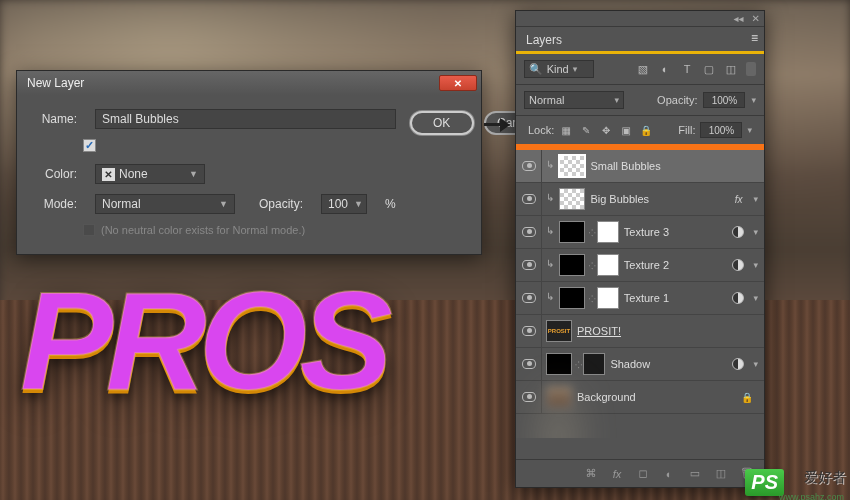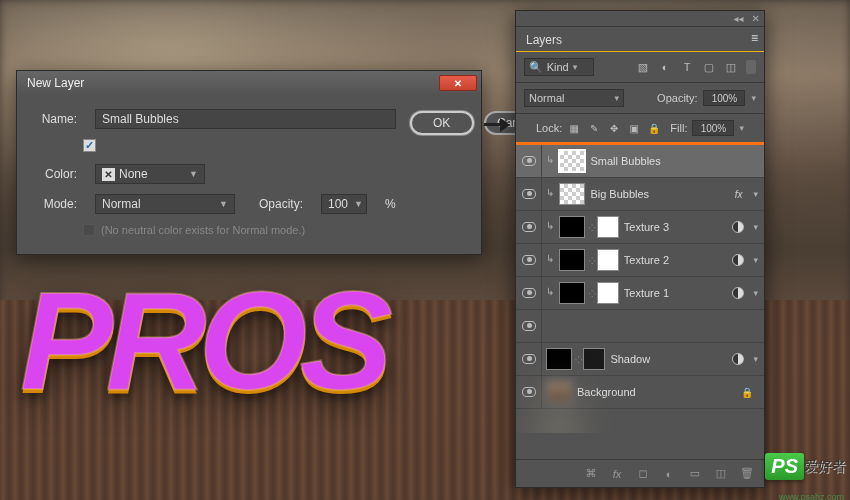--- a/index.html
+++ b/index.html
@@ -32,31 +32,31 @@
 .btn{width:64px;height:24px;border:2px solid #aaa;border-radius:12px;background:#535353;color:#ddd;font-size:12px;display:flex;align-items:center;justify-content:center}
 .btn.primary{border-color:#ccc;box-shadow:0 0 0 1px #888}
 
 .arrow{position:absolute;left:492px;top:118px;width:18px;height:14px}
 .arrow-line{position:absolute;left:-8px;top:5px;width:18px;height:3px;background:#222}
 .arrow-head{position:absolute;left:8px;top:0;width:0;height:0;border-left:10px solid #222;border-top:7px solid transparent;border-bottom:7px solid transparent}
 
 .panel{position:absolute;right:85px;top:10px;width:250px;height:478px;background:#535353;border:1px solid #2a2a2a;box-shadow:0 4px 20px rgba(0,0,0,.6);color:#ccc;font-size:11px}
 .panel-top{display:flex;justify-content:flex-end;padding:2px 4px;gap:8px;border-bottom:1px solid #3a3a3a}
 .panel-top span{font-size:10px;color:#aaa}
-.panel-tab{padding:6px 10px 4px 10px;border-bottom:1px solid #eab308}
+.panel-tab{padding:6px 10px 4px 10px;border-bottom:3px solid #eab308}
 .panel-tab span{color:#ddd;font-size:12px}
 .panel-menu{position:absolute;right:6px;top:20px;font-size:12px;color:#aaa}
 .filter-row{display:flex;align-items:center;gap:6px;padding:6px 8px;border-bottom:1px solid #3a3a3a}
 .filter-select{width:70px;height:18px;background:#454545;border:1px solid #333;display:flex;align-items:center;padding:0 4px;gap:4px;font-size:11px}
 .filter-icons{display:flex;gap:8px;margin-left:auto;align-items:center}
 .filter-icon{width:14px;height:14px;display:flex;align-items:center;justify-content:center;color:#bbb;font-size:11px}
 .blend-row{display:flex;align-items:center;gap:6px;padding:6px 8px;border-bottom:1px solid #3a3a3a}
 .blend-select{width:100px;height:18px;background:#454545;border:1px solid #333;display:flex;align-items:center;justify-content:space-between;padding:0 4px;font-size:11px}
 .value-box{width:42px;height:16px;background:#404040;border:1px solid #333;display:flex;align-items:center;justify-content:center;font-size:10px}
-.lock-row{display:flex;align-items:center;gap:5px;padding:6px 20px;border-bottom:3px solid #f97316;font-size:11px}
+.lock-row{display:flex;align-items:center;gap:5px;padding:6px 12px;border-bottom:6px solid #f97316;font-size:11px}
 .lock-icons{display:flex;gap:6px;align-items:center}
 .lock-icon{width:14px;height:14px;display:flex;align-items:center;justify-content:center;color:#bbb;font-size:10px}
 
 .layers-list{overflow-y:auto;height:288px}
 .layer{display:flex;align-items:center;height:33px;border-bottom:1px solid #444;padding-right:6px}
 .layer.selected{background:#6a6a6a}
 .vis{width:26px;display:flex;align-items:center;justify-content:center;border-right:1px solid #444;height:100%}
 .eye{width:14px;height:10px;border:1px solid #bbb;border-radius:60%/100%;position:relative}
 .eye::after{content:"";position:absolute;left:4px;top:1px;width:5px;height:5px;background:#bbb;border-radius:50%}
 .layer-content{display:flex;align-items:center;gap:5px;padding-left:4px;flex:1}
@@ -73,21 +73,21 @@
 .layer-name{font-size:11px;color:#ddd;flex:1}
 .layer-name.underline{text-decoration:underline}
 .fx-label{font-size:10px;font-style:italic;color:#ccc;margin-right:2px}
 .expand{font-size:9px;color:#aaa;margin-left:4px}
 .lock-pad{font-size:10px;color:#aaa;margin-right:4px}
 .adv-circle{width:12px;height:12px;border:1px solid #bbb;border-radius:50%;background:linear-gradient(90deg,#333 50%,#ddd 50%)}
 
 .panel-footer{position:absolute;bottom:0;left:0;right:0;height:28px;border-top:1px solid #3a3a3a;display:flex;align-items:center;justify-content:flex-end;gap:12px;padding:0 10px;color:#999;font-size:11px}
 .footer-icon{width:14px;height:14px;display:flex;align-items:center;justify-content:center}
 
-.watermark{position:absolute;right:4px;bottom:20px;display:flex;align-items:center;gap:0}
+.watermark{position:absolute;right:4px;bottom:4px;display:flex;gap:20px}
 .wm-ps{background:linear-gradient(#4ac94a,#2a9a2a);color:#fff;font-weight:bold;font-style:italic;font-size:20px;padding:2px 6px;border-radius:3px;box-shadow:0 2px 4px rgba(0,0,0,.4)}
 .wm-text{font-size:14px;color:#333;font-family:"Microsoft YaHei",sans-serif;text-shadow:1px 1px 0 rgba(255,255,255,.7)}
 .wm-sub{position:absolute;right:6px;bottom:-2px;font-size:9px;color:#4a8a4a}
 </style>
 </head>
 <body>
 
 <div class="bg"></div>
 <div class="wood"></div>
 <div class="text3d">PROS</div>
@@ -257,20 +257,24 @@
           <div class="mask-thumb "></div>
           <span class="layer-name ">Texture 1</span>
           <div class="adv-circle"></div>
           <span class="expand">▾</span>
         </div>
       </div>
       <div class="layer">
         <div class="vis">
           <div class="eye"></div>
         </div>
+        <div class="layer-content">
+          <div class="thumb text">PROSIT</div>
+          <span class="layer-name underline">PROSIT!</span>
+        </div>
       </div>
       <div class="layer">
         <div class="vis">
           <div class="eye"></div>
         </div>
         <div class="layer-content">
           <div class="thumb black"></div>
           <span class="link-icon">⁘</span>
           <div class="mask-thumb dark"></div>
           <span class="layer-name ">Shadow</span>

